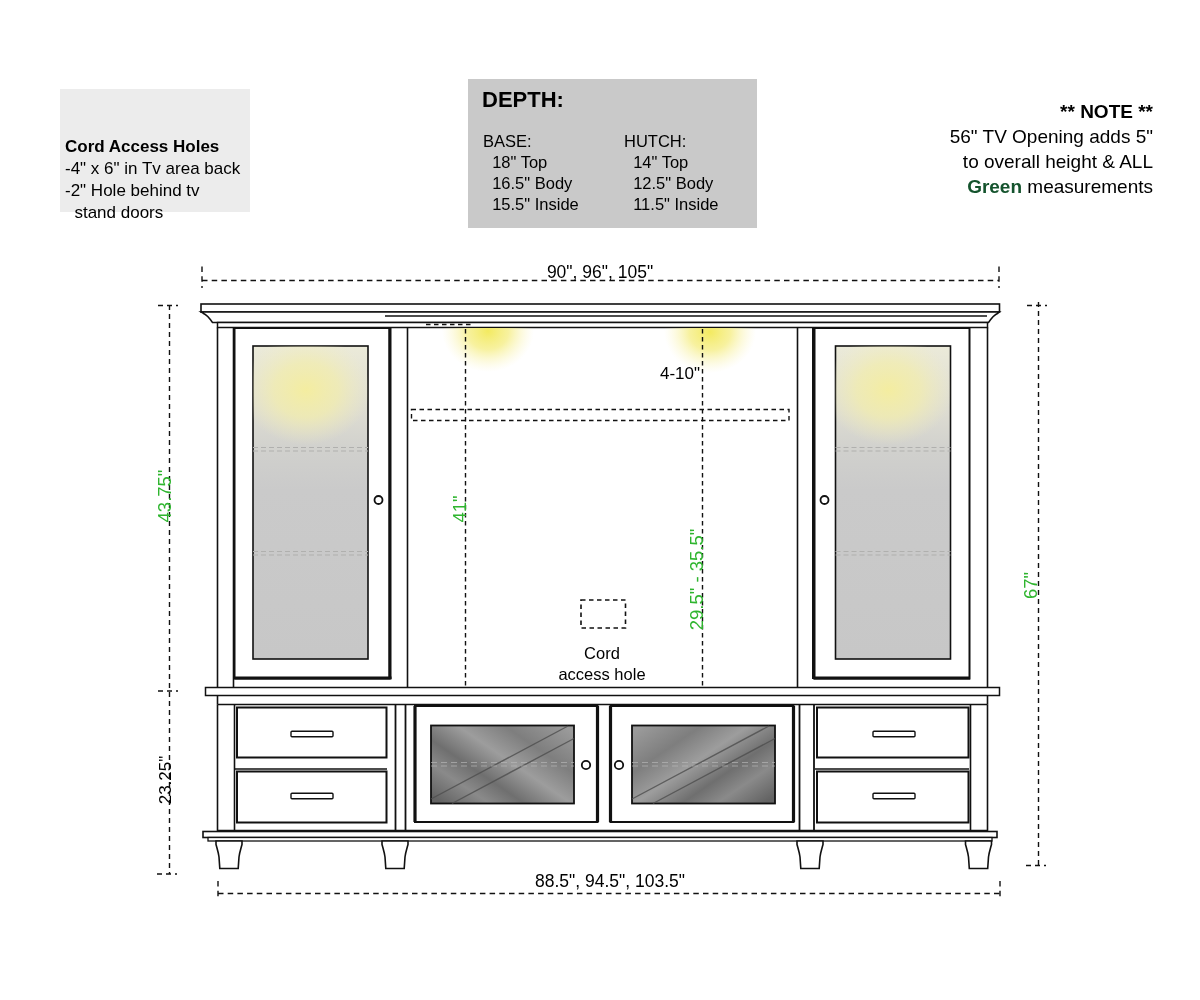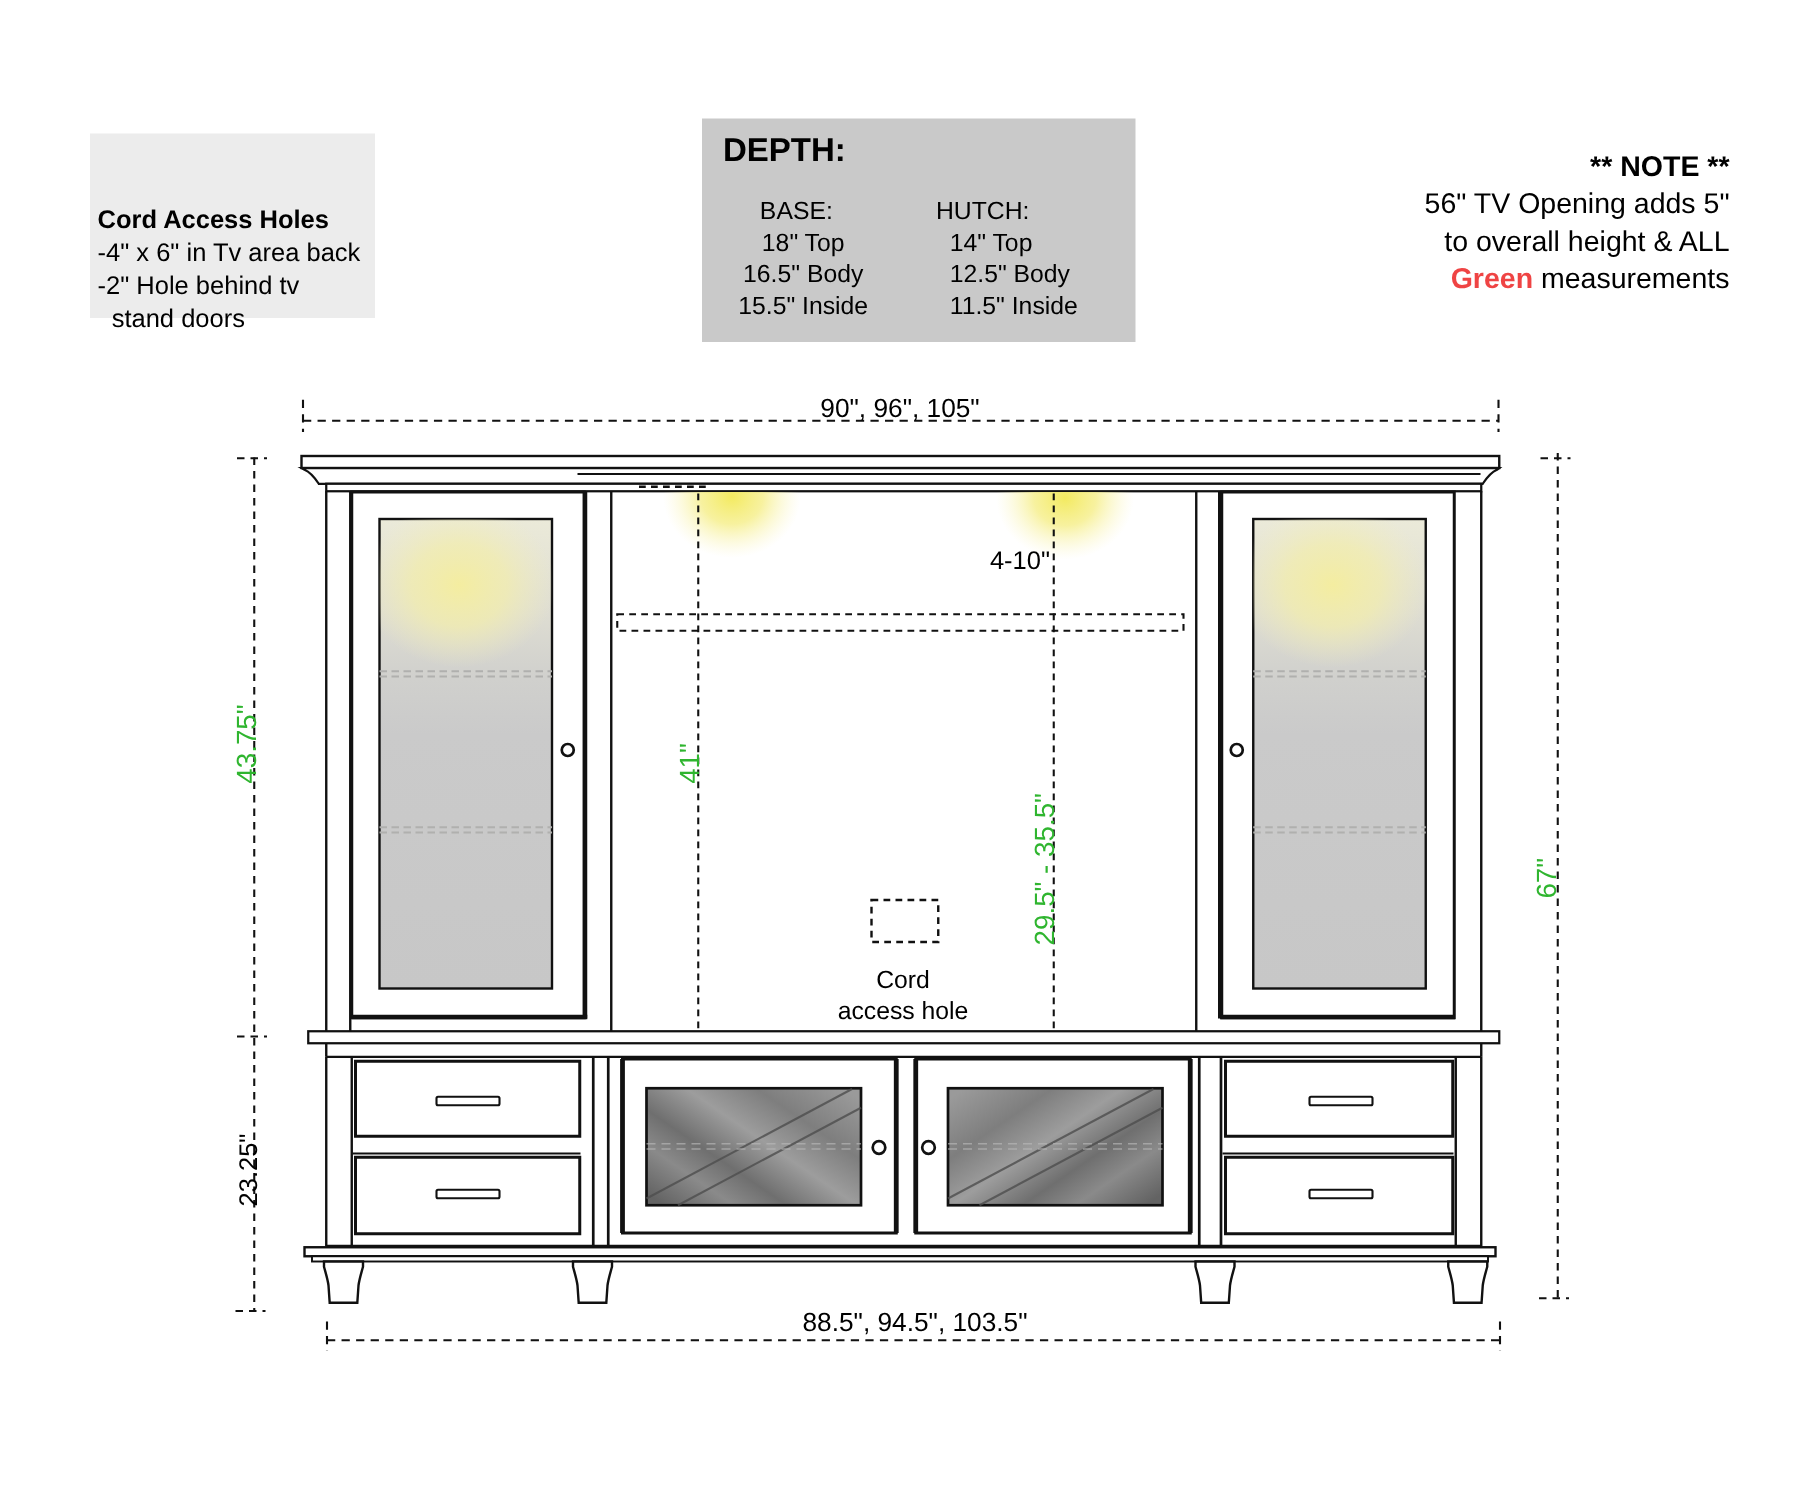--- a/index.html
+++ b/index.html
@@ -15,29 +15,29 @@
 <b style="font-size:17px;">Cord Access Holes</b><br>
 -4" x 6" in Tv area back<br>
 -2" Hole behind tv<br>
 &nbsp;&nbsp;stand doors
 </div>
 
 <div class="abs" style="left:468px;top:79px;width:289px;height:149px;background:#c9c9c9;"></div>
 
 <div class="abs" style="left:482px;top:87px;font-size:22px;font-weight:bold;">DEPTH:</div>
 
-<div class="abs" style="left:483px;top:131px;font-size:16.5px;line-height:21px;text-align:center;">BASE:<br>&nbsp;&nbsp;18" Top<br>&nbsp;&nbsp;16.5" Body<br>&nbsp;&nbsp;15.5" Inside</div>
+<div class="abs" style="left:483px;top:131px;font-size:16.5px;line-height:21px;">BASE:<br>&nbsp;&nbsp;18" Top<br>&nbsp;&nbsp;16.5" Body<br>&nbsp;&nbsp;15.5" Inside</div>
 
 <div class="abs" style="left:624px;top:131px;font-size:16.5px;line-height:21px;">HUTCH:<br>&nbsp;&nbsp;14" Top<br>&nbsp;&nbsp;12.5" Body<br>&nbsp;&nbsp;11.5" Inside</div>
 
 <div class="abs" style="left:913px;top:99px;width:240px;font-size:19px;line-height:25px;text-align:right;">
 <b>** NOTE **</b><br>
 56" TV Opening adds 5"<br>
 to overall height &amp; ALL<br>
-<b style="color:#ef4444;">Green</b> measurements
+<b style="color:#14532d;">Green</b> measurements
 </div>
 
 <svg class="abs" style="left:0;top:0;" width="1200" height="1000" viewBox="0 0 1200 1000">
 <defs>
   <linearGradient id="hutchGlass" x1="0" y1="0" x2="0" y2="1">
     <stop offset="0" stop-color="#ebead9"></stop>
     <stop offset="0.2" stop-color="#deddd2"></stop>
     <stop offset="0.34" stop-color="#d0d0cd"></stop>
     <stop offset="0.46" stop-color="#cacaca"></stop>
     <stop offset="1" stop-color="#c7c7c7"></stop>

